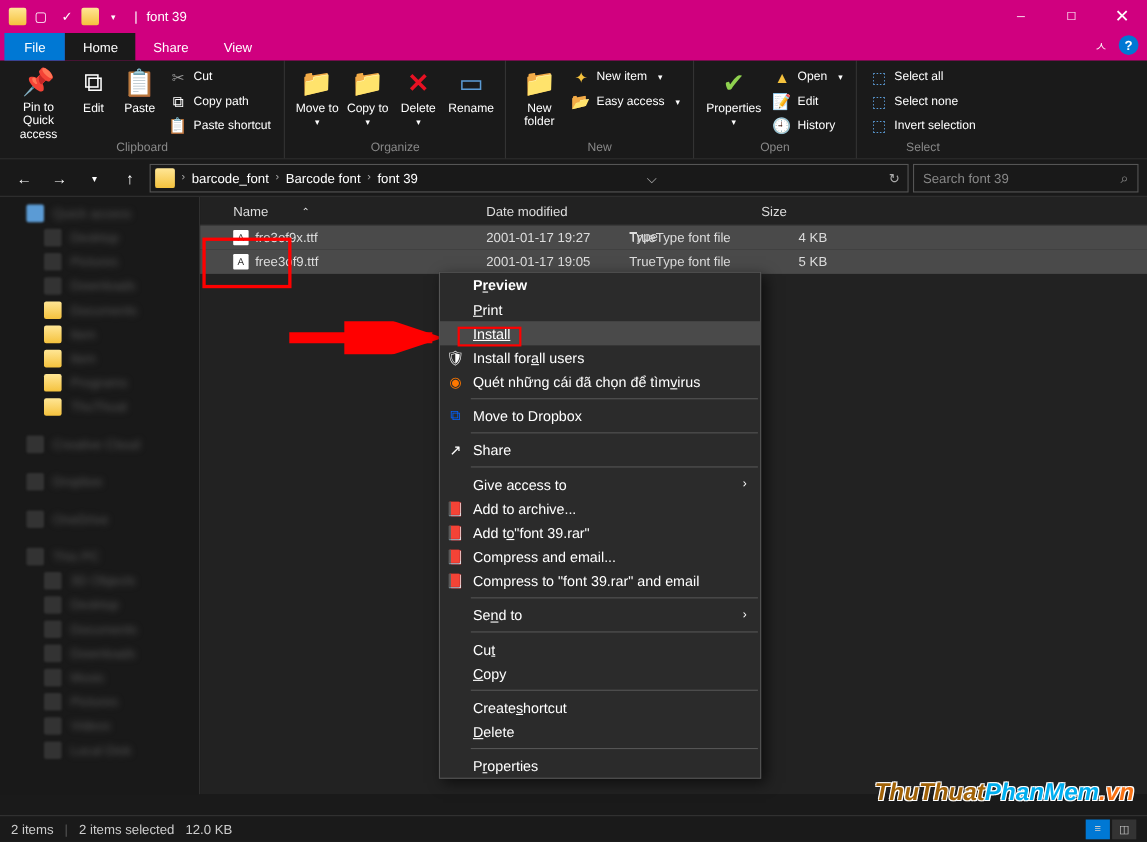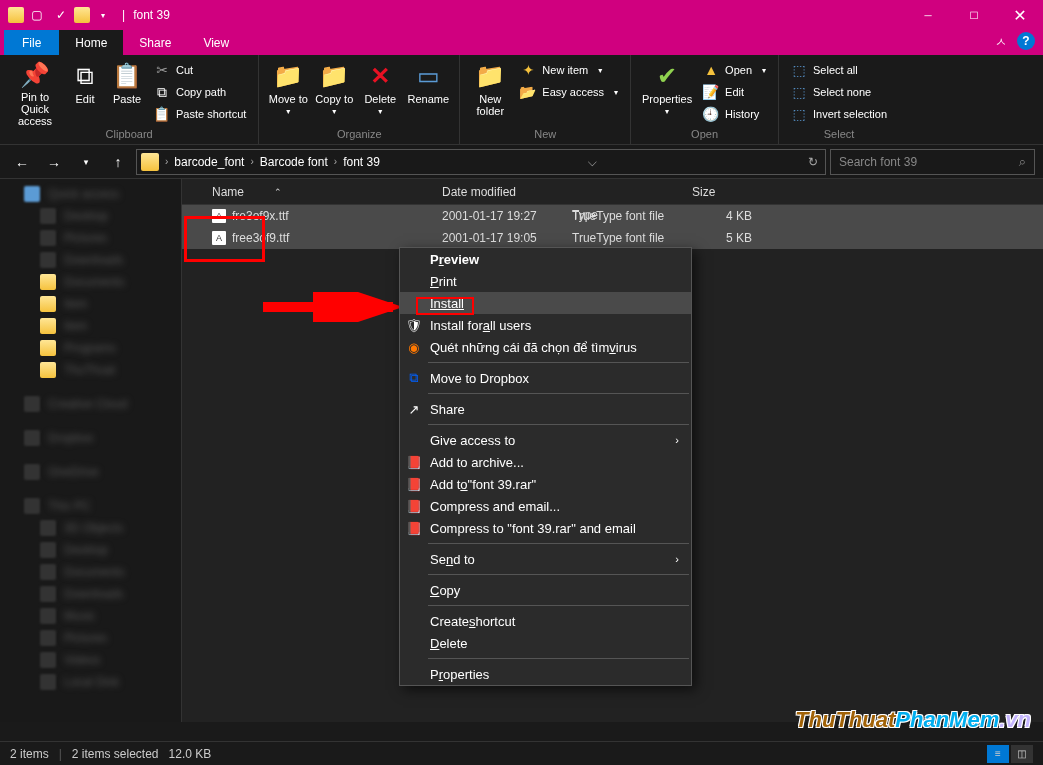--- a/index.html
+++ b/index.html
@@ -105,21 +105,21 @@
 .statusbar { position:absolute; bottom:0; left:0; right:0; height:24px; background:#1a1a1a; border-top:1px solid #333; display:flex; align-items:center; font-size:12px; color:#ccc; padding:0 10px; gap:4px;text-align:right; }
 .statusbar .sep { color:#555; margin:0 6px; }
 .statusbar .view-btns { margin-left:auto; display:flex; gap:2px; }
 .statusbar .vb { width:22px; height:18px; background:#333; display:flex; align-items:center; justify-content:center; font-size:10px; }
 .statusbar .vb.active { background:#0078d4; }
 
 
 .watermark { position:absolute; right:12px; bottom:32px; font-size:22px; font-weight:bold; font-style:italic; z-index:5; }
 .watermark .w1 { color:#a16207; text-shadow:1px 1px 0 #fff,-1px -1px 0 #fff,1px -1px 0 #fff,-1px 1px 0 #fff; }
 .watermark .w2 { color:#00aeef; text-shadow:1px 1px 0 #fff,-1px -1px 0 #fff,1px -1px 0 #fff,-1px 1px 0 #fff; }
-.watermark .w3 { color:#c4b5fd; text-shadow:1px 1px 0 #fff,-1px -1px 0 #fff,1px -1px 0 #fff,-1px 1px 0 #fff; }
+.watermark .w3 { color:#f97316; text-shadow:1px 1px 0 #fff,-1px -1px 0 #fff,1px -1px 0 #fff,-1px 1px 0 #fff; }
 </style>
 </head>
 <body>
 
 <div class="titlebar">
   <div class="icons">
     <div class="folder-icon"></div>
     <div class="qat-icon">▢</div>
     <div class="qat-icon">✓</div>
     <div class="folder-icon"></div>
@@ -487,20 +487,24 @@
     </div>
   <div class="cm-sep"></div>
   <div class="cm-item">
       <span>Se</span>
       <span class="u">n</span>
       <span>d to</span>
       <span class="cm-arrow">›</span>
     </div>
   <div class="cm-sep"></div>
   <div class="cm-item">
+      <span>Cu</span>
+      <span class="u">t</span>
+    </div>
+  <div class="cm-item">
       <span class="u">C</span>
       <span>opy</span>
     </div>
   <div class="cm-sep"></div>
   <div class="cm-item">
       <span>Create </span>
       <span class="u">s</span>
       <span>hortcut</span>
     </div>
   <div class="cm-item">

